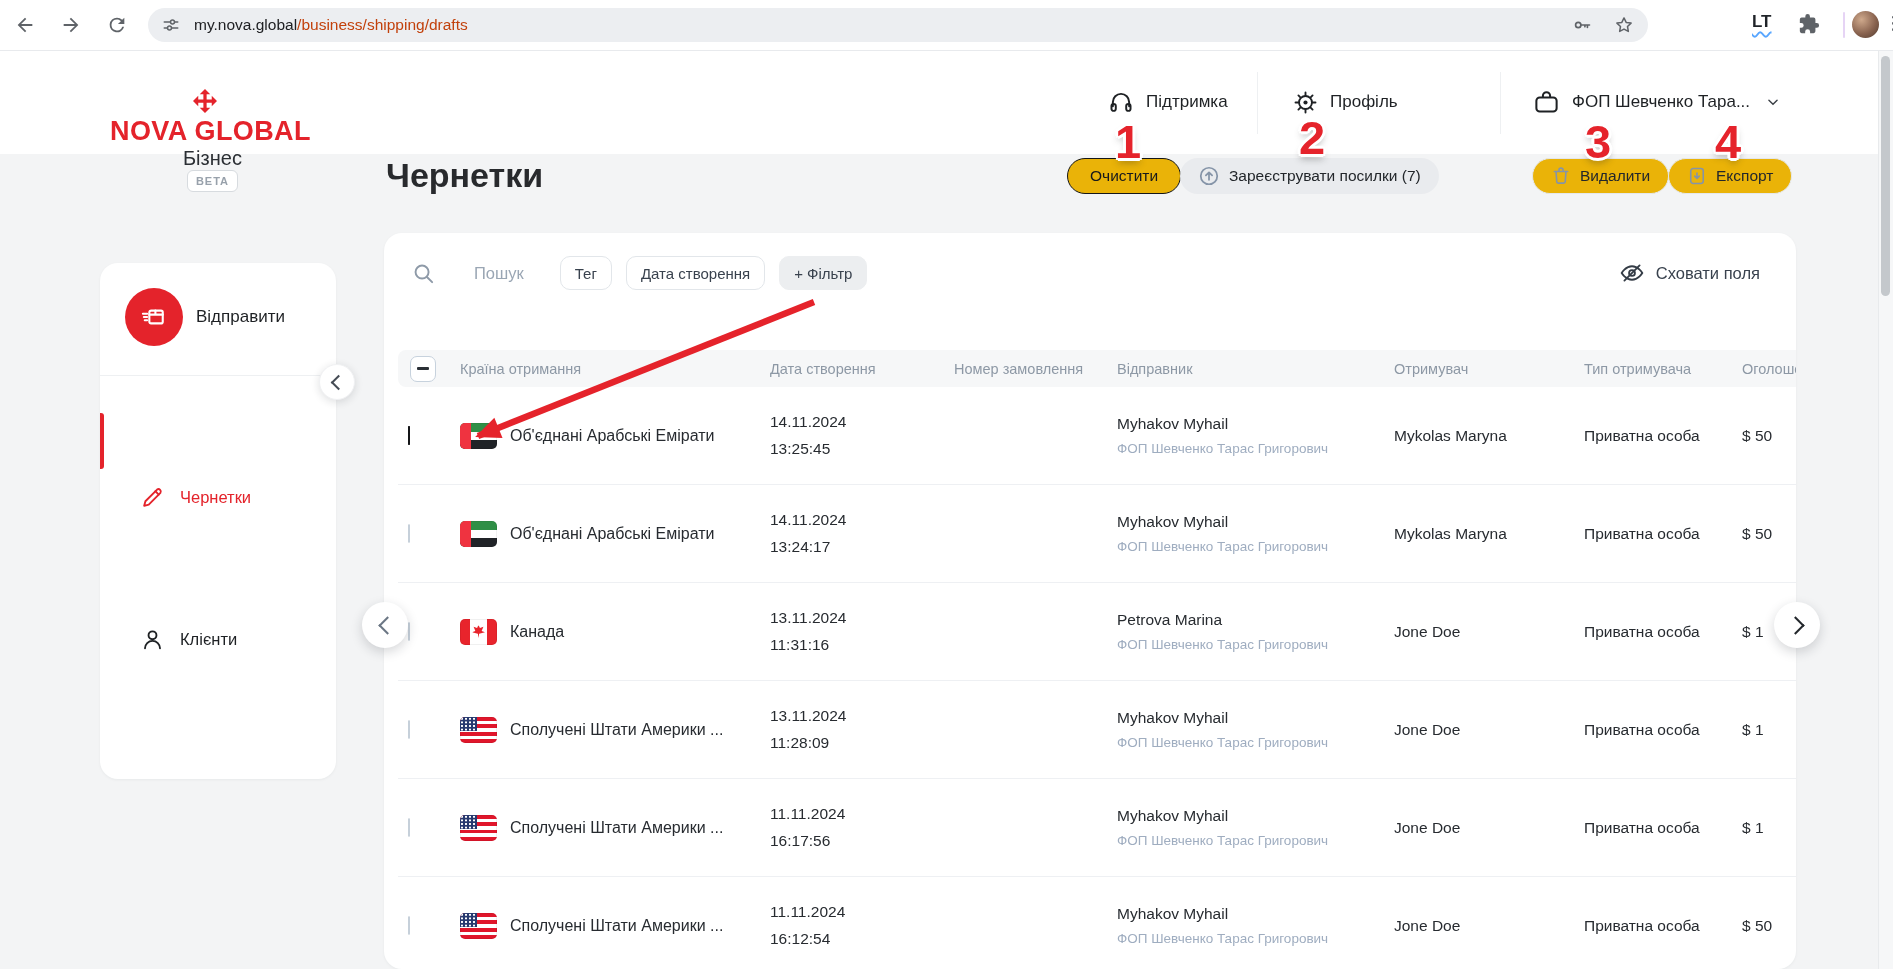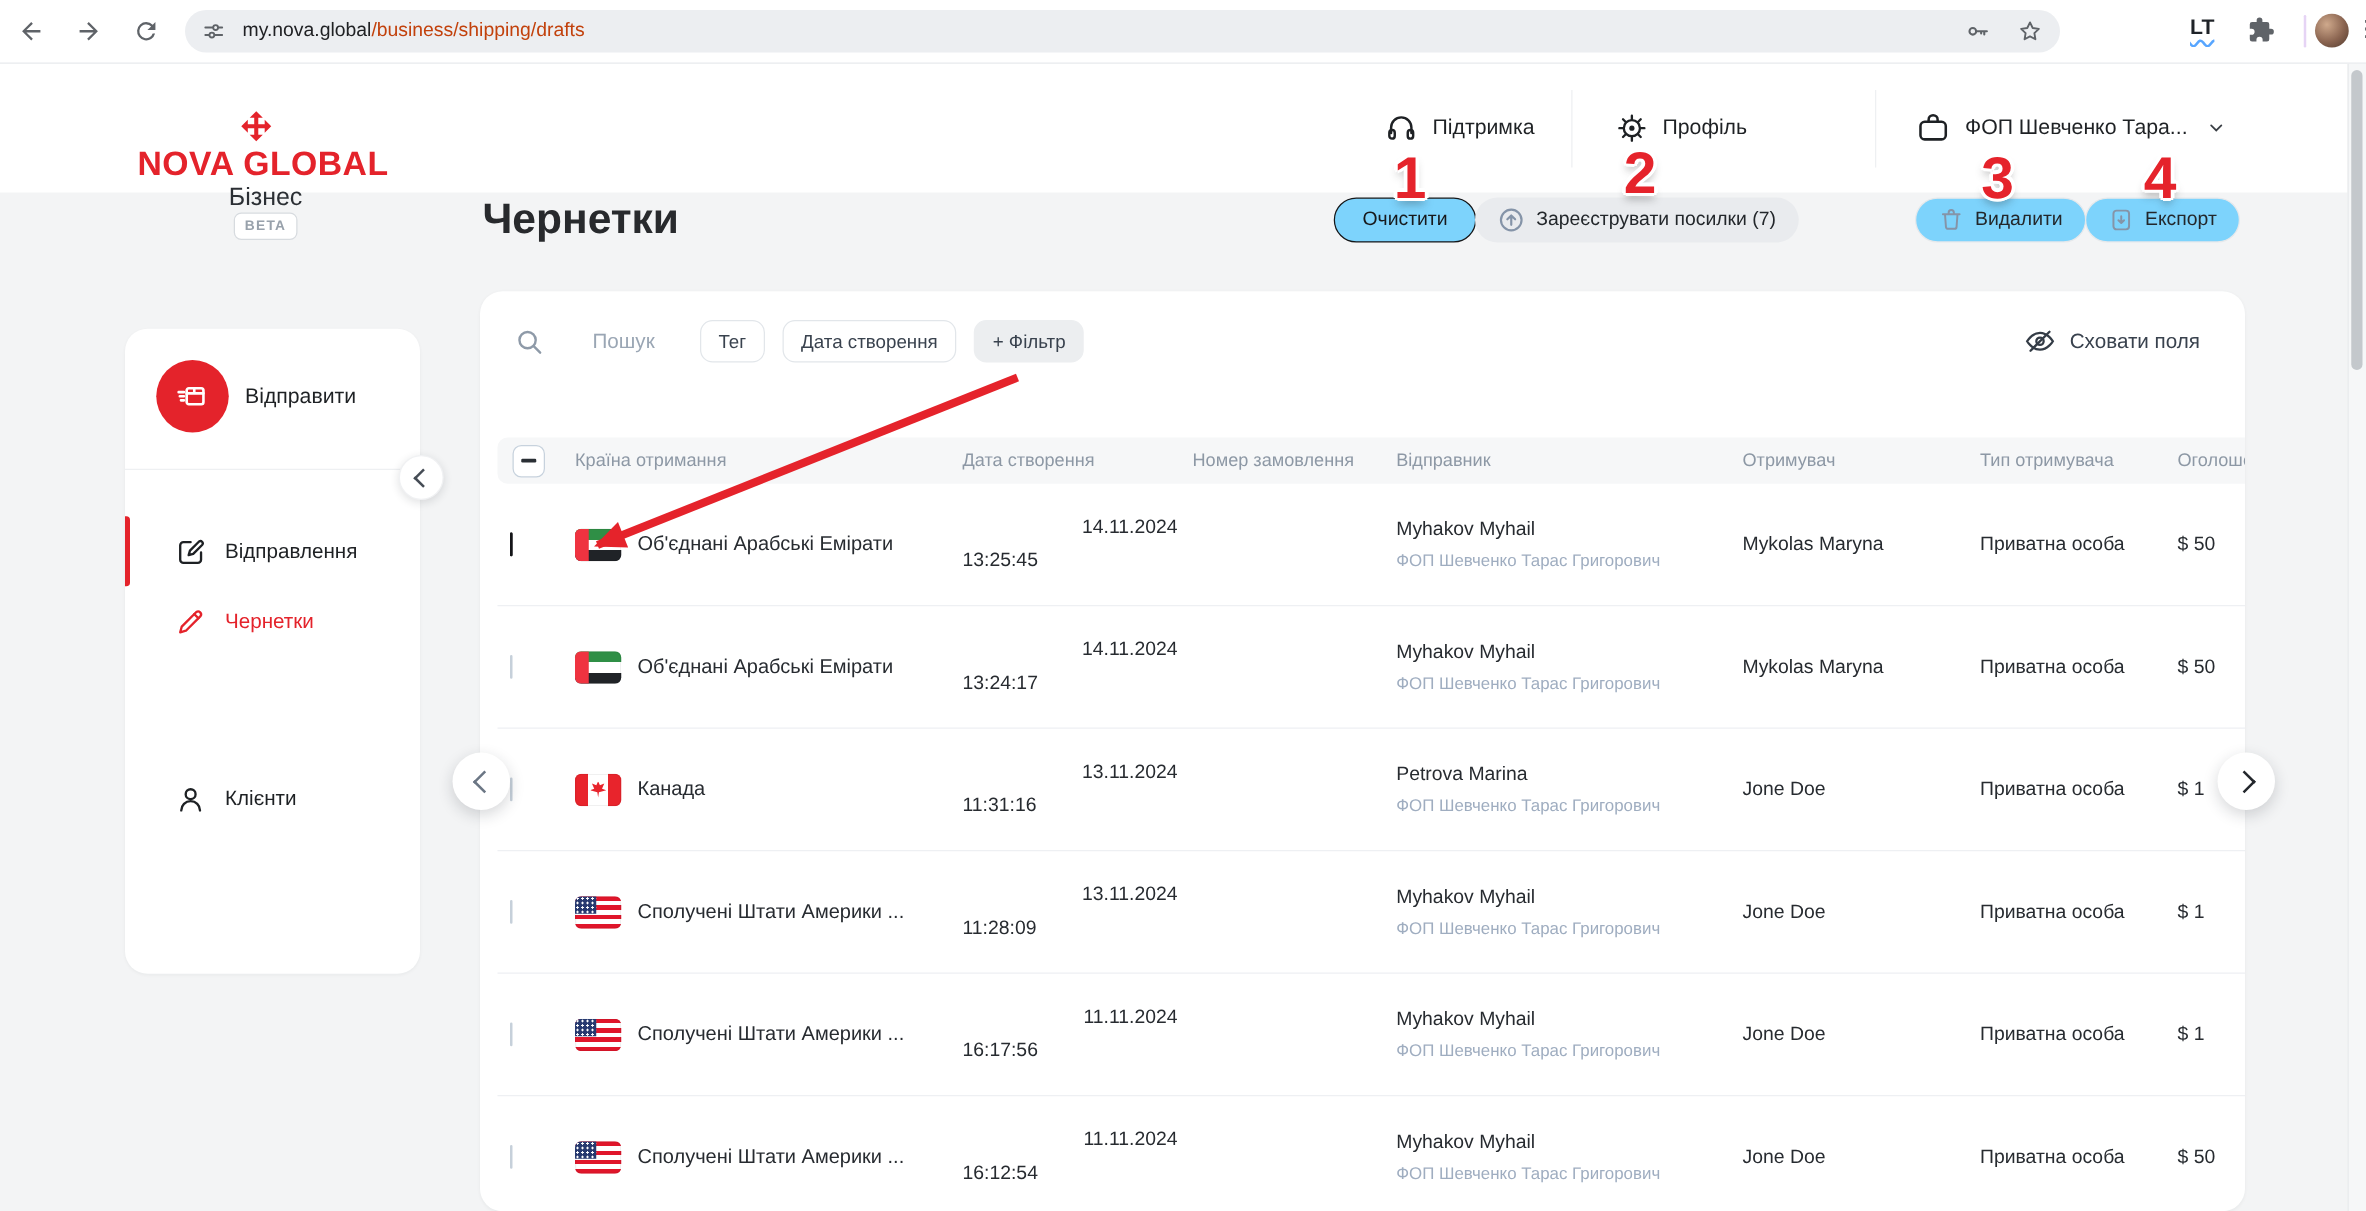--- a/index.html
+++ b/index.html
@@ -39,21 +39,21 @@
   .hnav-support{left:1108px;}
   .hnav-profile{left:1293px;}
   .hnav-account{left:1533px;}
   .hdiv{position:absolute;top:22px;width:1px;height:62px;background:#eef0f2;}
   .hdiv1{left:1257px;} .hdiv2{left:1500px;}
   .chev-down{margin-left:4px;color:#3a3f45;}
 
   
   .pagetitle{position:absolute;left:386px;top:156px;font-size:34px;font-weight:700;color:#282a2d;z-index:6;}
   .btn{position:absolute;top:158px;height:36px;border-radius:18px;display:flex;align-items:center;gap:9px;
-       padding:0 18px;font-size:15.5px;color:#23272b;background:#7dd3fc;box-sizing:border-box;cursor:pointer;z-index:6;}
+       padding:0 18px;font-size:15.5px;color:#23272b;background:#eab308;box-sizing:border-box;cursor:pointer;z-index:6;}
   .btn .bic{color:#8594a8;}
   .btn-clear{left:1067px;border:1.7px solid #141618;font-weight:500;padding:0 22px;color:#17191c;}
   .btn-register{left:1180px;background:#e9ebee;border:none;}
   .btn-delete{left:1532px;border:1px solid #e5e8eb;}
   .btn-export{left:1668px;border:1px solid #e5e8eb;}
 
   
   .sidebar{position:absolute;left:100px;top:263px;width:236px;height:516px;background:#fff;border-radius:18px;
     box-shadow:0 1px 3px rgba(20,30,40,.05);z-index:5;}
   .send{position:absolute;left:25px;top:25px;display:flex;align-items:center;gap:13px;cursor:pointer;}
@@ -104,21 +104,21 @@
   .countrycell{display:flex;align-items:center;gap:13px;font-size:16px;}
   .flag{width:37px;height:26px;border-radius:5px;position:relative;overflow:hidden;flex:none;box-shadow:inset 0 0 0 1px rgba(0,0,0,.06);}
   .flag[data-flag="ae"]{background:linear-gradient(to bottom,#2f8f46 0 33.4%,#fff 33.4% 66.7%,#202327 66.7% 100%);}
   .flag[data-flag="ae"]::before{content:"";position:absolute;left:0;top:0;bottom:0;width:29%;background:#ef3340;}
   .flag[data-flag="ca"]{background:linear-gradient(to right,#e8242c 0 28%,#fff 28% 72%,#e8242c 72% 100%);}
   .flag[data-flag="ca"]::after{content:"";position:absolute;left:50%;top:50%;width:13px;height:13px;transform:translate(-50%,-50%);
     background:#e8242c;clip-path:polygon(50% 0,61% 24%,88% 14%,74% 46%,100% 56%,55% 68%,50% 100%,45% 68%,0 56%,26% 46%,12% 14%,39% 24%);}
   .flag[data-flag="us"]{background:repeating-linear-gradient(to bottom,#e0162b 0 3.7px,#fff 3.7px 7.4px);}
   .flag[data-flag="us"]::before{content:"";position:absolute;left:0;top:0;width:46%;height:54%;background:#27396f;
     background-image:radial-gradient(#fff .8px,transparent .9px);background-size:4px 3.6px;}
-  .twoline .l1{margin-bottom:9px;text-align:right;}
+  .twoline .l1{margin-bottom:9px;}
   .sub{font-size:13.5px;color:#9fadc0;margin-top:8px;}
 
   
   .carousel{position:absolute;width:46px;height:46px;border-radius:50%;background:#fff;z-index:12;
     box-shadow:0 4px 12px rgba(25,35,45,.18);display:flex;align-items:center;justify-content:center;cursor:pointer;}
   .car-prev{left:362px;top:602px;}
   .car-next{left:1774px;top:602px;}
   .chv{width:11px;height:11px;border-style:solid;border-width:0 0 2.4px 2.4px;}
   .car-prev .chv{border-color:#6b7684;transform:rotate(45deg);margin-left:4px;}
   .car-next .chv{border-color:#23272c;transform:rotate(-135deg);margin-right:4px;}
@@ -256,27 +256,20 @@
     </div>
     <span class="sendlabel">Відправити</span>
   </div>
 
   <div class="sb-divider"></div>
   <div class="collapse">
       <span class="chevL"></span>
     </div>
   <div class="active-bar"></div>
 
-  <div class="navitem ni-1">
-    <svg class="nic ic" width="25" height="25" viewBox="0 0 24 24" fill="none" stroke="currentColor" stroke-width="1.8" stroke-linecap="round" stroke-linejoin="round">
-        <path d="M20 12.5V18a2.5 2.5 0 0 1-2.5 2.5h-11A2.5 2.5 0 0 1 4 18V7a2.5 2.5 0 0 1 2.5-2.5H12"></path>
-        <path d="M10.5 14.5l1-3.5 7-7a1.8 1.8 0 0 1 2.5 2.5l-7 7-3.5 1z"></path>
-      </svg>
-    <span class="nlbl">Відправлення</span>
-  </div>
   <div class="navitem ni-2">
     <svg class="nic ic" width="25" height="25" viewBox="0 0 24 24" fill="none" stroke="currentColor" stroke-width="1.8" stroke-linecap="round" stroke-linejoin="round">
         <path d="M4 20l1.2-4.4L16.4 4.4a2.3 2.3 0 0 1 3.2 3.2L8.4 18.8 4 20z"></path>
         <path d="M14.8 6l3.2 3.2"></path>
       </svg>
     <span class="nlbl">Чернетки</span>
   </div>
   <div class="navitem ni-4">
     <svg class="nic ic" width="25" height="25" viewBox="0 0 24 24" fill="none" stroke="currentColor" stroke-width="1.8" stroke-linecap="round">
         <circle cx="12" cy="8" r="3.8"></circle>

